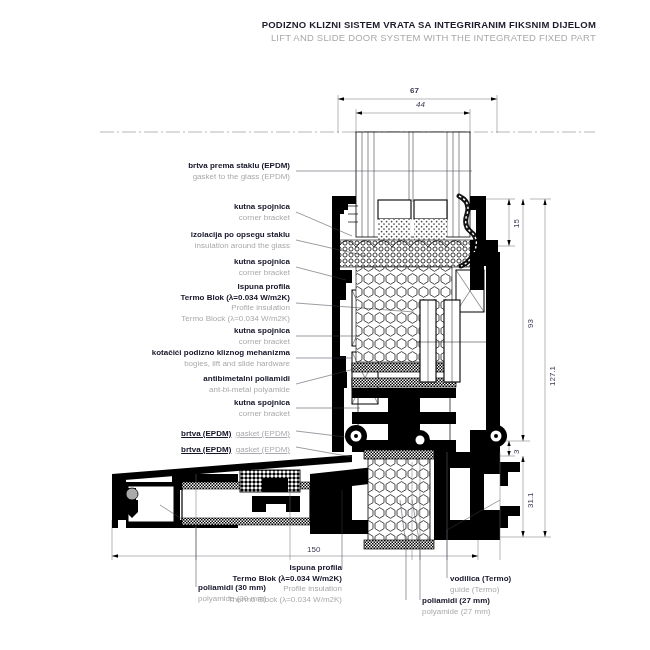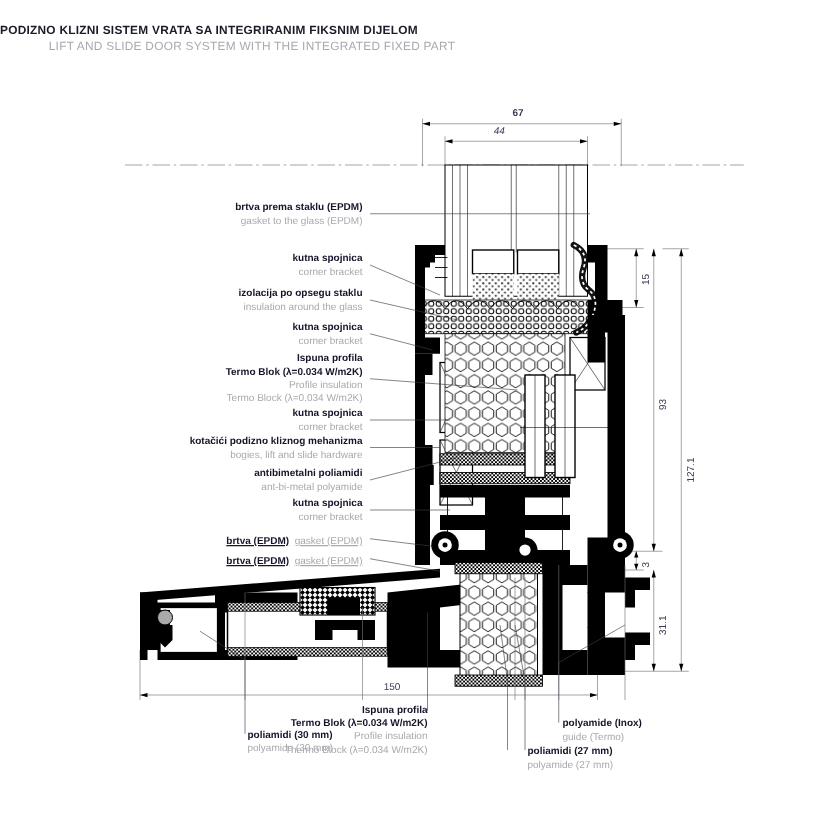--- a/index.html
+++ b/index.html
@@ -4,21 +4,21 @@
 <style>
   html,body{margin:0;padding:0;background:#ffffff;}
   body{
     width:650px;height:650px;position:relative;overflow:hidden;
     font-family:"Liberation Sans", sans-serif;
     color:#1a1a2e;
   }
   #stage{position:absolute;left:0;top:0;width:650px;height:650px;}
 
   
-  .title-block{position:absolute;left:0;top:18px;width:596px;text-align:left;}
+  .title-block{position:absolute;left:0;top:18px;width:596px;text-align:right;}
   .title-hr{font-size:9.5px;font-weight:bold;letter-spacing:0.2px;color:#1b1b2b;line-height:13px;}
   .title-en{font-size:9.5px;font-weight:normal;letter-spacing:0.2px;color:#a9a9ad;line-height:13px;padding-left:39px;}
 
   
   .lbl{position:absolute;text-align:right;line-height:10.5px;white-space:nowrap;}
   .lbl .hr{font-size:8px;font-weight:bold;color:#15152a;display:block;}
   .lbl .en{font-size:8px;font-weight:normal;color:#a9a9ad;display:block;}
   .lbl.inline .hr,.lbl.inline .en{display:inline;text-decoration:underline;}
 
   .lbl-l{position:absolute;text-align:left;line-height:10.5px;white-space:nowrap;}
@@ -274,21 +274,21 @@
 
     <path class="dimln" d="M196 474 L196 560"></path>
     <path class="dimln" d="M290 486 L290 560"></path>
     <path class="dimln" d="M412 462 L412 560"></path>
     <path class="dimln" d="M420 462 L420 560"></path>
     <path class="dimln" d="M447 452 L447 560"></path>
     <path class="dimln" d="M500 452 L500 560"></path>
   </svg>
 
   <div class="dim" style="left:410px;top:86px;font-weight:bold;">67</div>
-  <div class="dim" style="left:395px;top:100px;font-style:italic;">44</div>
+  <div class="dim" style="left:416px;top:100px;font-style:italic;">44</div>
 
   <div class="dim vert" style="left:512px;top:228px;transform:rotate(-90deg);">15</div>
   <div class="dim vert" style="left:526px;top:328px;transform:rotate(-90deg);">93</div>
   <div class="dim vert" style="left:512px;top:454px;transform:rotate(-90deg);">3</div>
   <div class="dim vert" style="left:526px;top:508px;transform:rotate(-90deg);">31.1</div>
   <div class="dim vert" style="left:548px;top:386px;transform:rotate(-90deg);">127.1</div>
 
   <div class="dim" style="left:307px;top:545px;">150</div>
 
   <div class="lbl" style="right:360px;top:161px;">
@@ -359,17 +359,17 @@
     <span class="en">Profile insulation</span>
     <span class="en">Thermo Block (λ=0.034 W/m2K)</span>
   </div>
 
   <div class="lbl-l" style="left:422px;top:596px;">
     <span class="hr">poliamidi (27 mm)</span>
     <span class="en">polyamide (27 mm)</span>
   </div>
 
   <div class="lbl-l" style="left:450px;top:574px;">
-    <span class="hr">polyamide (Inox)</span>
+    <span class="hr">vodilica (Termo)</span>
     <span class="en">guide (Termo)</span>
   </div>
 
 </div>
 
 </body></html>

